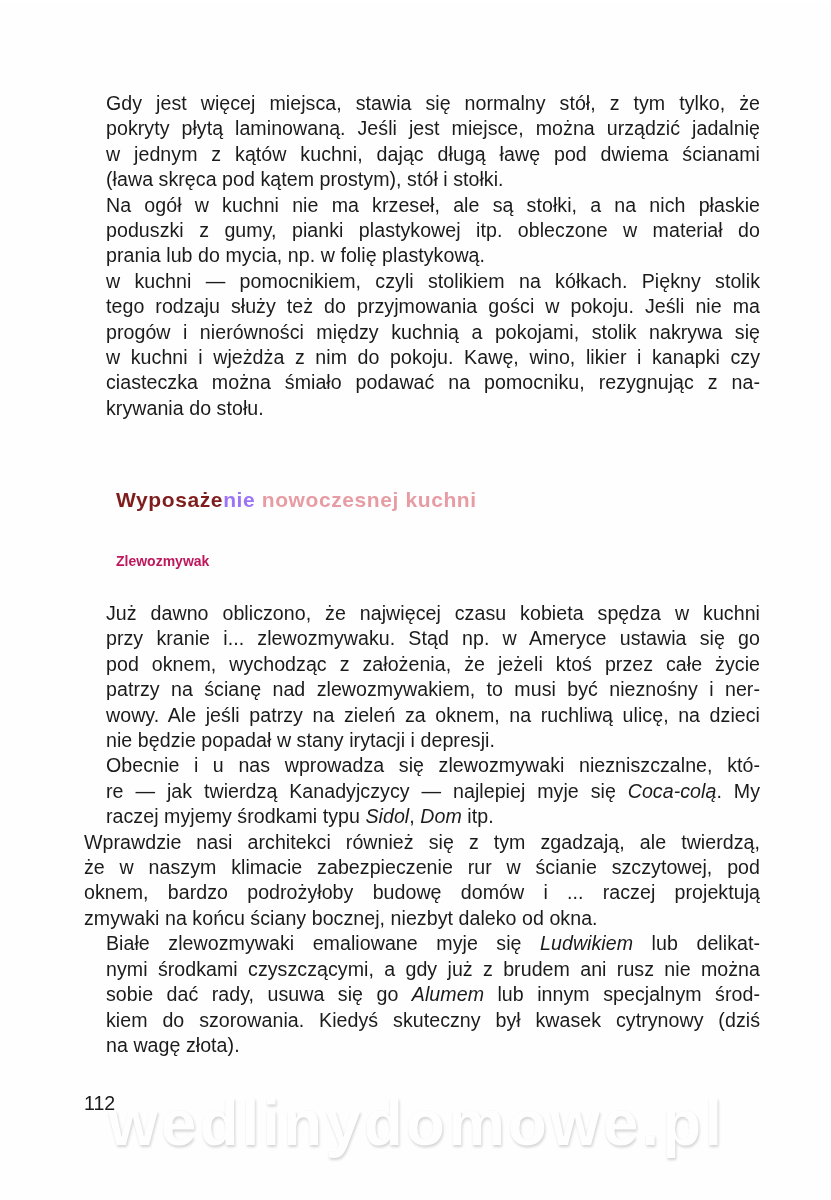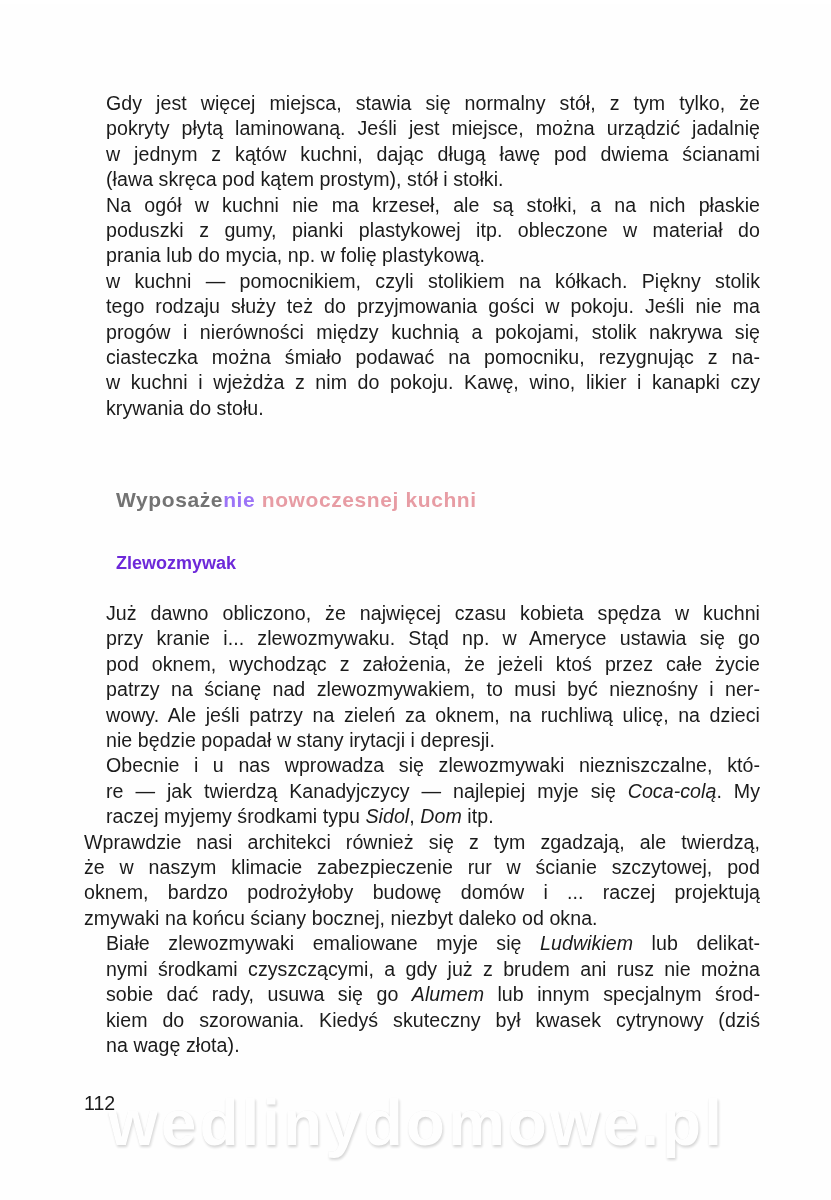--- a/index.html
+++ b/index.html
@@ -54,31 +54,31 @@
     .section-heading {
       position: absolute;
       left: 116px;
       top: 484px;
       font-size: 21px;
       font-weight: bold;
       letter-spacing: 0.6px;
       margin: 0;
       white-space: nowrap;
     }
-    .section-heading .h-strong { color: #737373; }
+    .section-heading .h-strong { color: #7f1d1d; }
     .section-heading .h-mid { color: #8b5cf6; opacity: 0.85; }
     .section-heading .h-faded { color: #e07c86; opacity: 0.75; }
     .sub-heading {
       position: absolute;
       left: 116px;
       top: 549px;
-      font-size: 18px;
+      font-size: 14px;
       font-weight: bold;
       margin: 0;
-      color: #6d28d9;
+      color: #be185d;
       white-space: nowrap;
     }
     .page-number {
       position: absolute;
       left: 84px;
       top: 1088px;
       font-size: 19.6px;
       color: #1b1b1b;
     }
     .watermark {
@@ -109,22 +109,22 @@
     </p>
     <p class="para">
       <span class="line first">Na ogół w kuchni nie ma krzeseł, ale są stołki, a na nich płaskie</span>
       <span class="line">poduszki z gumy, pianki plastykowej itp. obleczone w materiał do</span>
       <span class="line last">prania lub do mycia, np. w folię plastykową.</span>
     </p>
     <p class="para">
       <span class="line">w kuchni — pomocnikiem, czyli stolikiem na kółkach. Piękny stolik</span>
       <span class="line">tego rodzaju służy też do przyjmowania gości w pokoju. Jeśli nie ma</span>
       <span class="line">progów i nierówności między kuchnią a pokojami, stolik nakrywa się</span>
+      <span class="line">w kuchni i wjeżdża z nim do pokoju. Kawę, wino, likier i kanapki czy</span>
       <span class="line">ciasteczka można śmiało podawać na pomocniku, rezygnując z na-</span>
-      <span class="line">w kuchni i wjeżdża z nim do pokoju. Kawę, wino, likier i kanapki czy</span>
       <span class="line last">krywania do stołu.</span>
     </p>
   </div>
 
   <h2 class="section-heading"><span class="h-strong">Wyposaże</span><span class="h-mid">nie </span><span class="h-faded">nowoczesnej kuchni</span></h2>
 
   <h3 class="sub-heading">Zlewozmywak</h3>
 
   <div class="text-block block-2">
     <p class="para">

